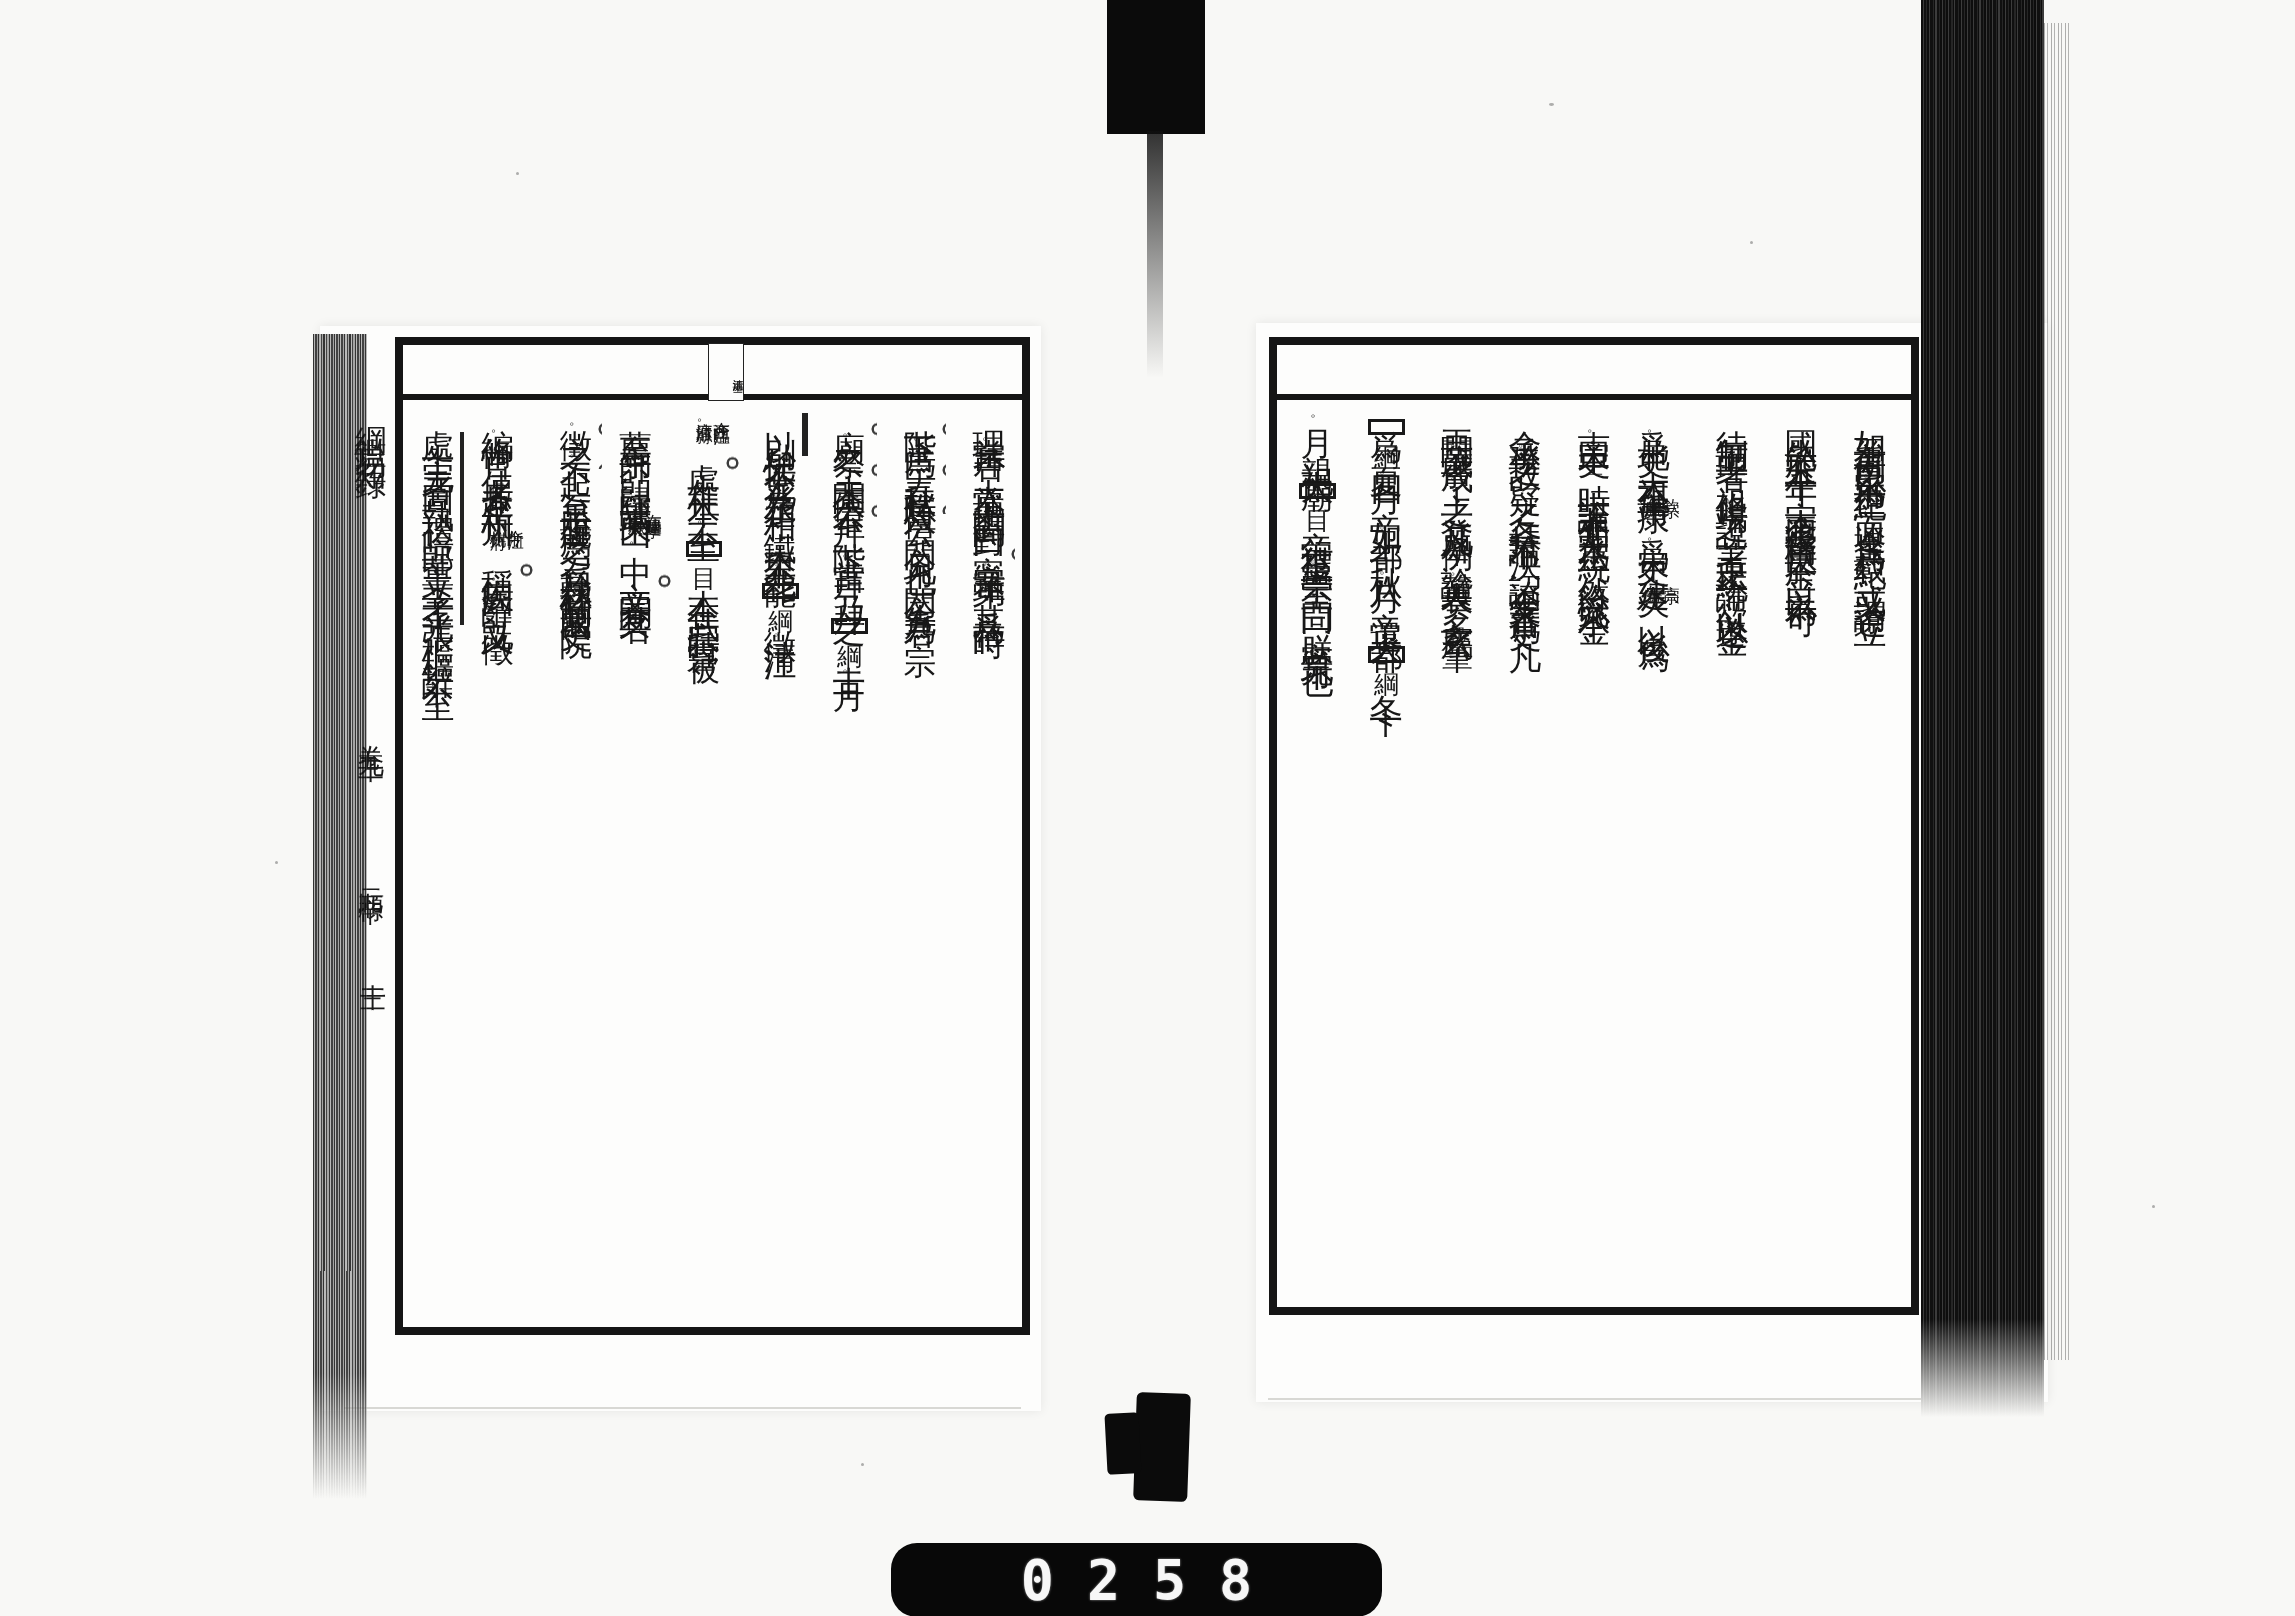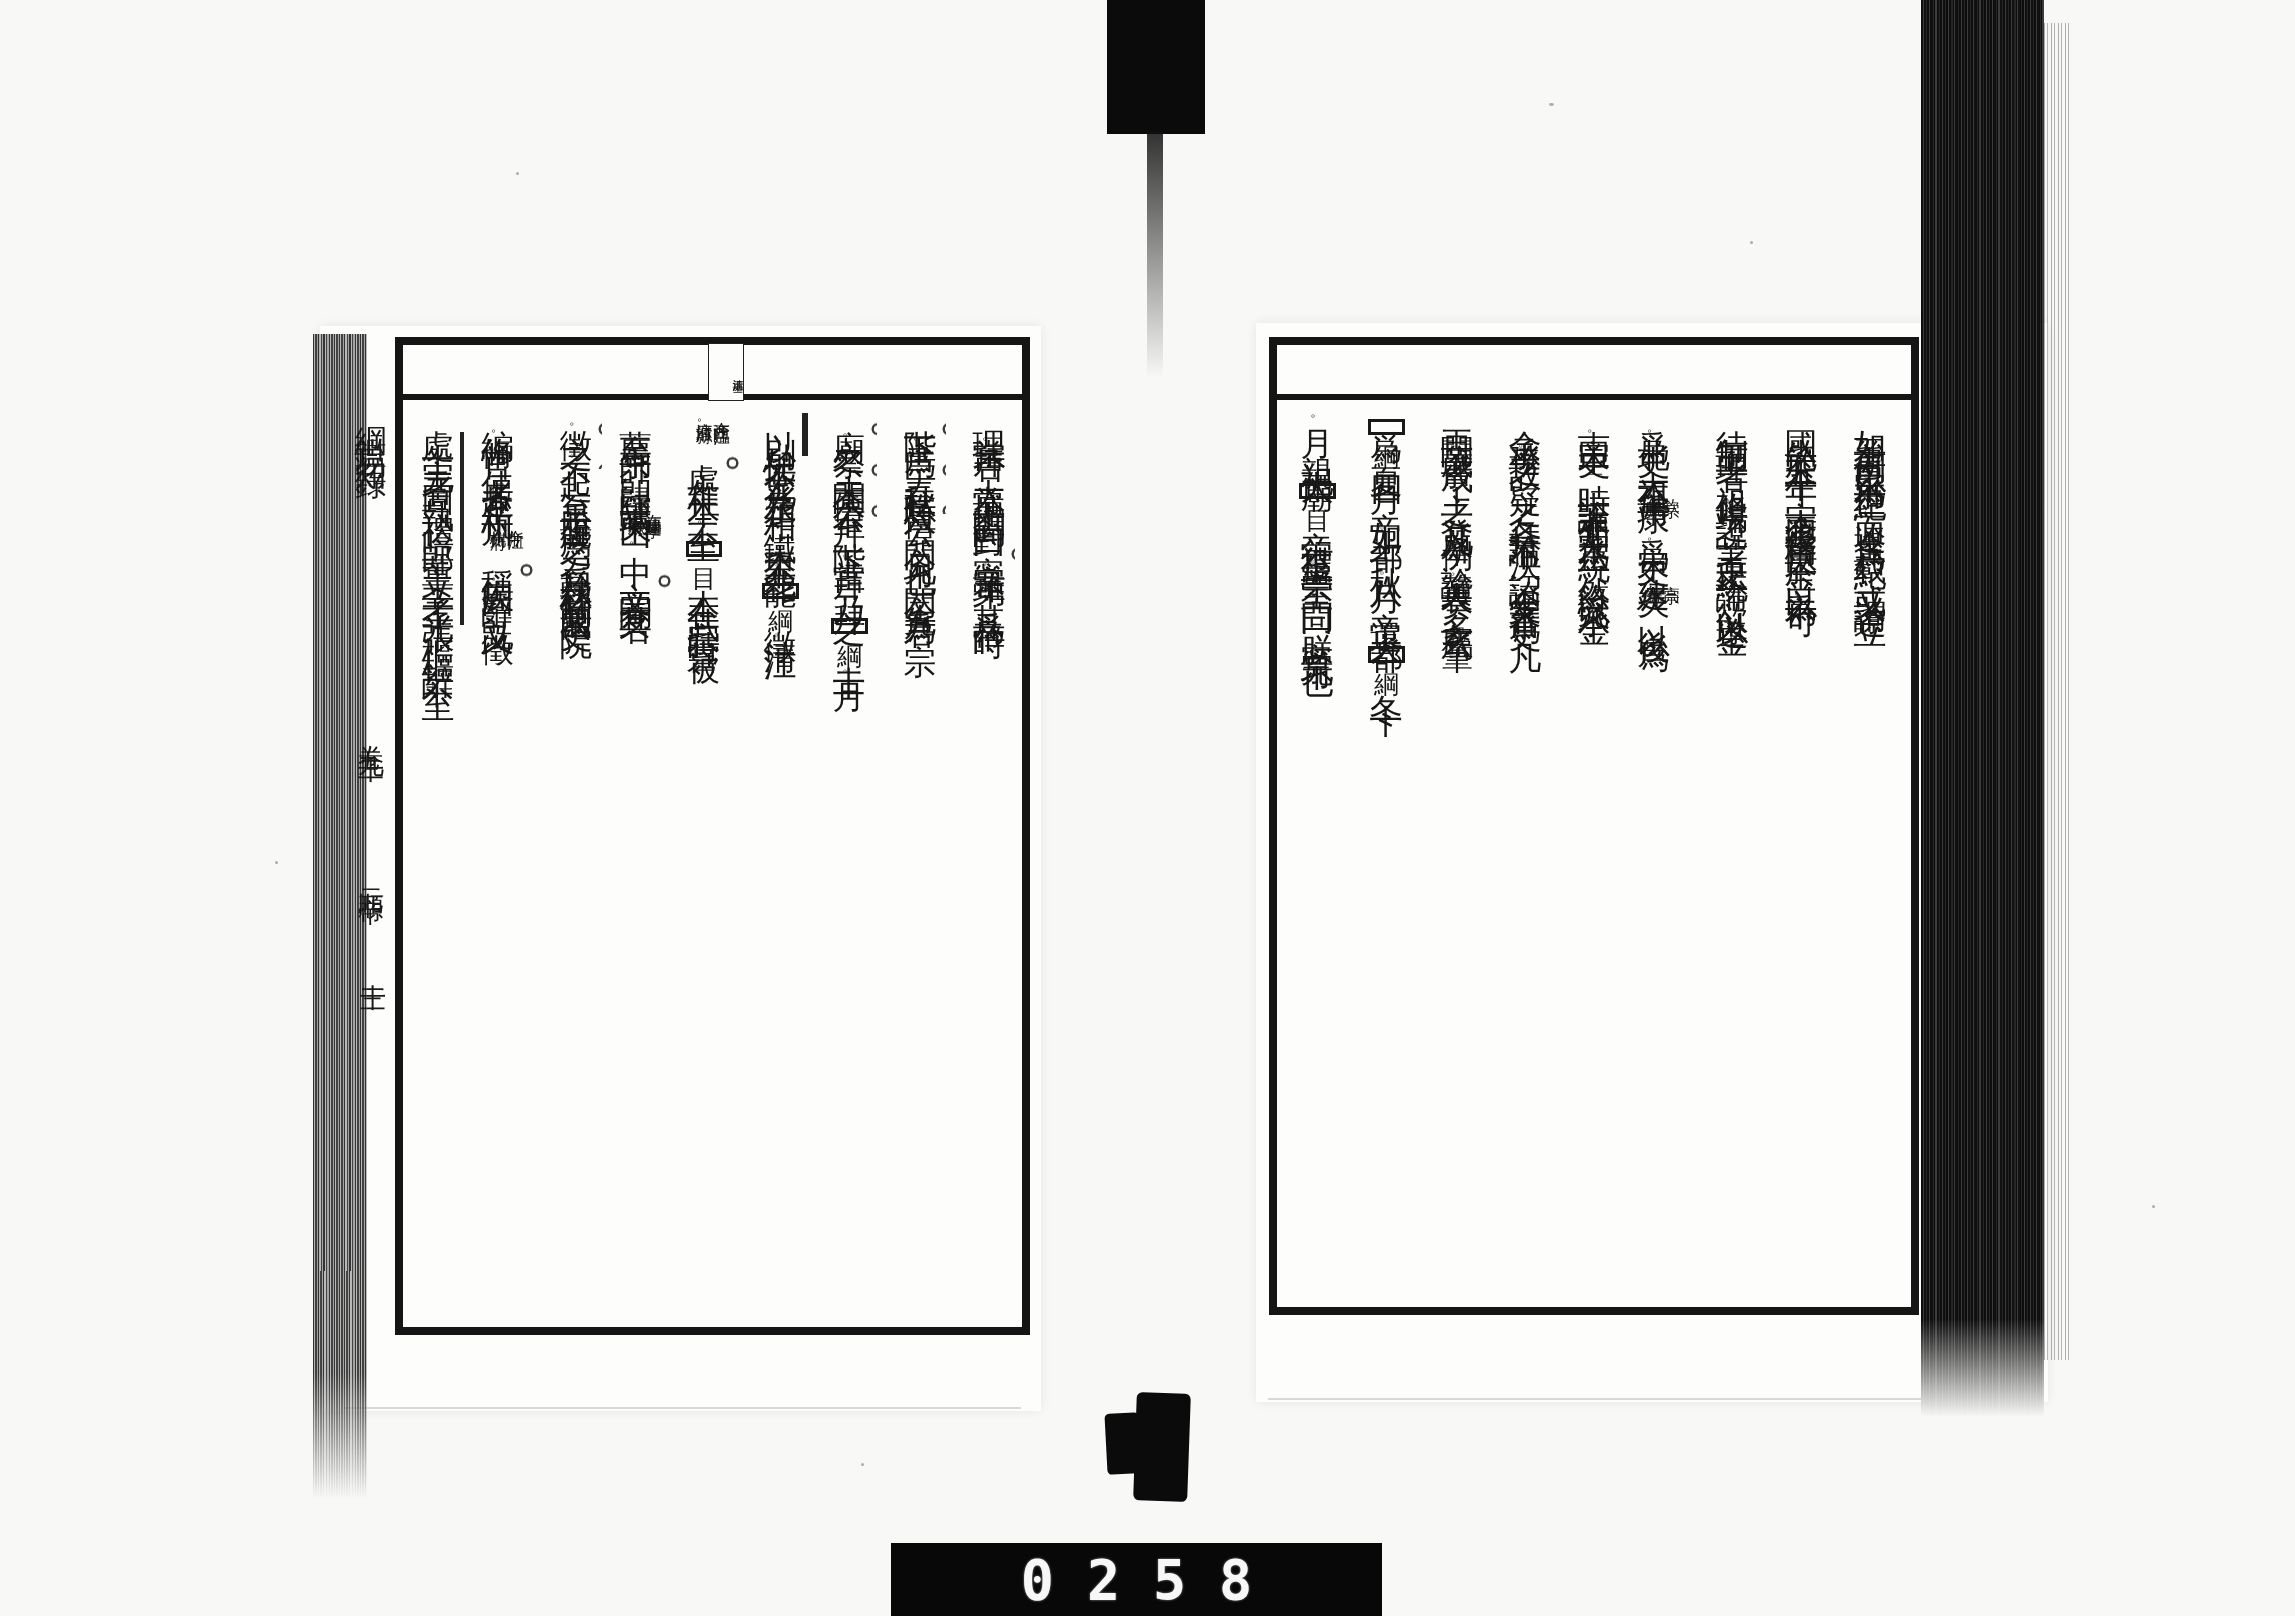--- a/index.html
+++ b/index.html
@@ -48,21 +48,21 @@
   #band-right .fade{position:absolute;left:0;bottom:0;width:100%;height:98px;
       background:linear-gradient(to bottom,rgba(248,248,246,0),#f8f8f6);}
   #band-right-edge{position:absolute;left:2044px;top:23px;width:25px;height:1337px;opacity:.35;
       background:repeating-linear-gradient(90deg,#222 0 1.1px,transparent 1.1px 3.4px,#333 3.4px 4px,transparent 4px 6.9px);}
   #band-left{position:absolute;left:313px;top:334px;width:54px;height:1165px;opacity:.92;
       background:repeating-linear-gradient(90deg,rgba(10,10,10,.9) 0 1.1px,rgba(90,90,90,.45) 1.1px 2.3px,rgba(15,15,15,.85) 2.3px 4px,rgba(60,60,60,.5) 4px 5.2px);}
   #band-left .fade{position:absolute;left:0;bottom:0;width:100%;height:126px;
       background:linear-gradient(to bottom,rgba(248,248,246,0),#f8f8f6);}
   
   #counter-bar{position:absolute;left:891px;top:1543px;width:491px;height:74px;background:#080808;
-      display:flex;align-items:center;justify-content:center;}
+      display:flex;align-items:center;justify-content:center;border-radius:26px;}
   #counter-digits{font-family:"DejaVu Sans Mono","Liberation Mono",monospace;font-weight:bold;
       font-size:55px;letter-spacing:33px;color:#f7f7f7;text-indent:33px;
       text-shadow:0 0 2.3px rgba(255,255,255,.6);}
   
   .edge-line{position:absolute;background:#d8d8d4;height:2.3px;}
   #edge-left{left:344px;top:1407px;width:677px;}
   #edge-right{left:1268px;top:1398px;width:666px;}
   .speck{position:absolute;width:3.4px;height:3.4px;border-radius:50%;background:rgba(60,60,60,.4);}
 </style>
 </head>

